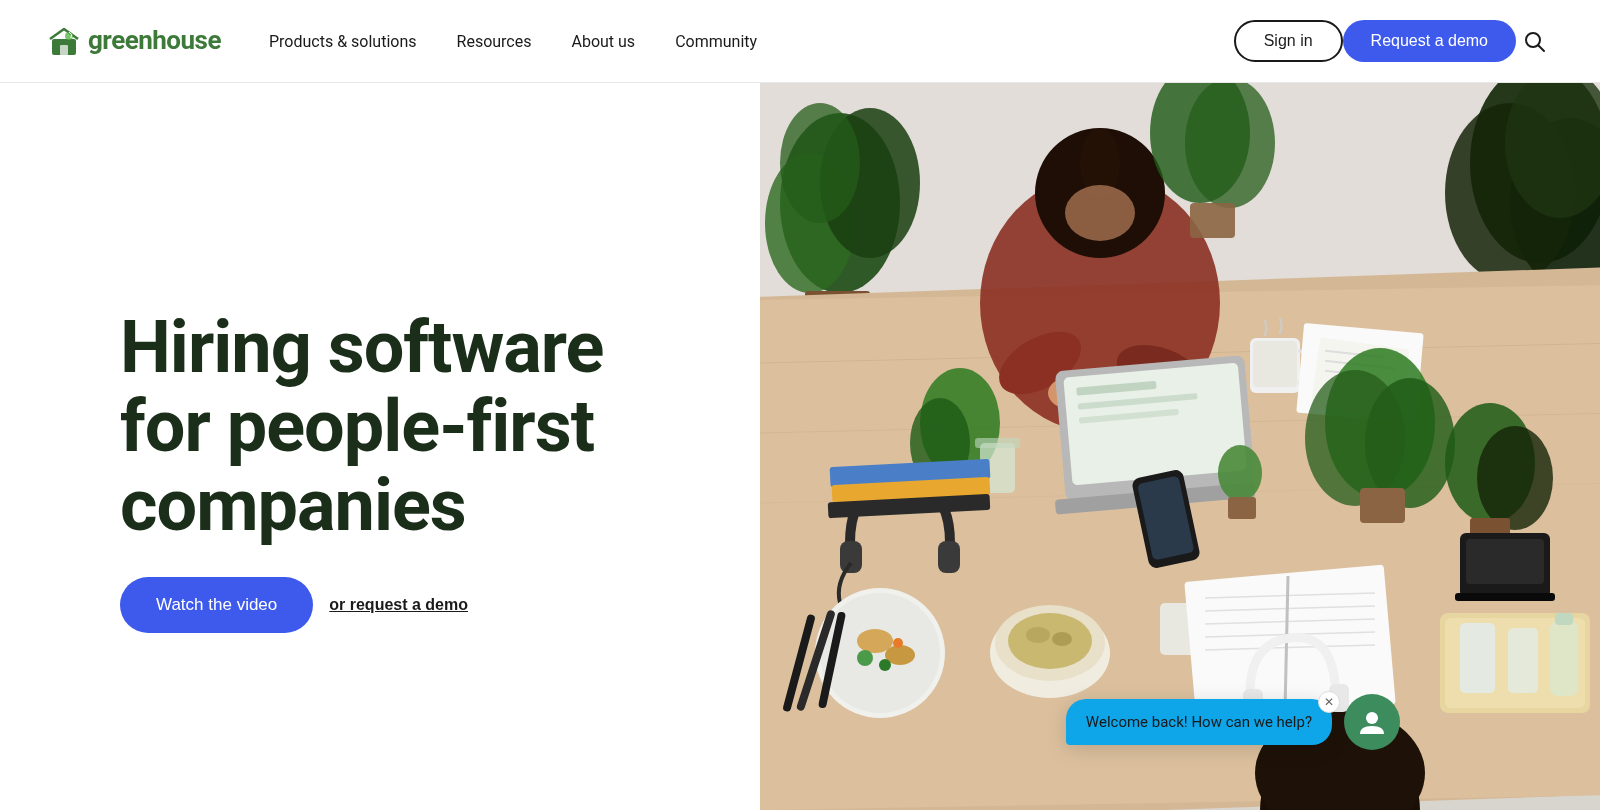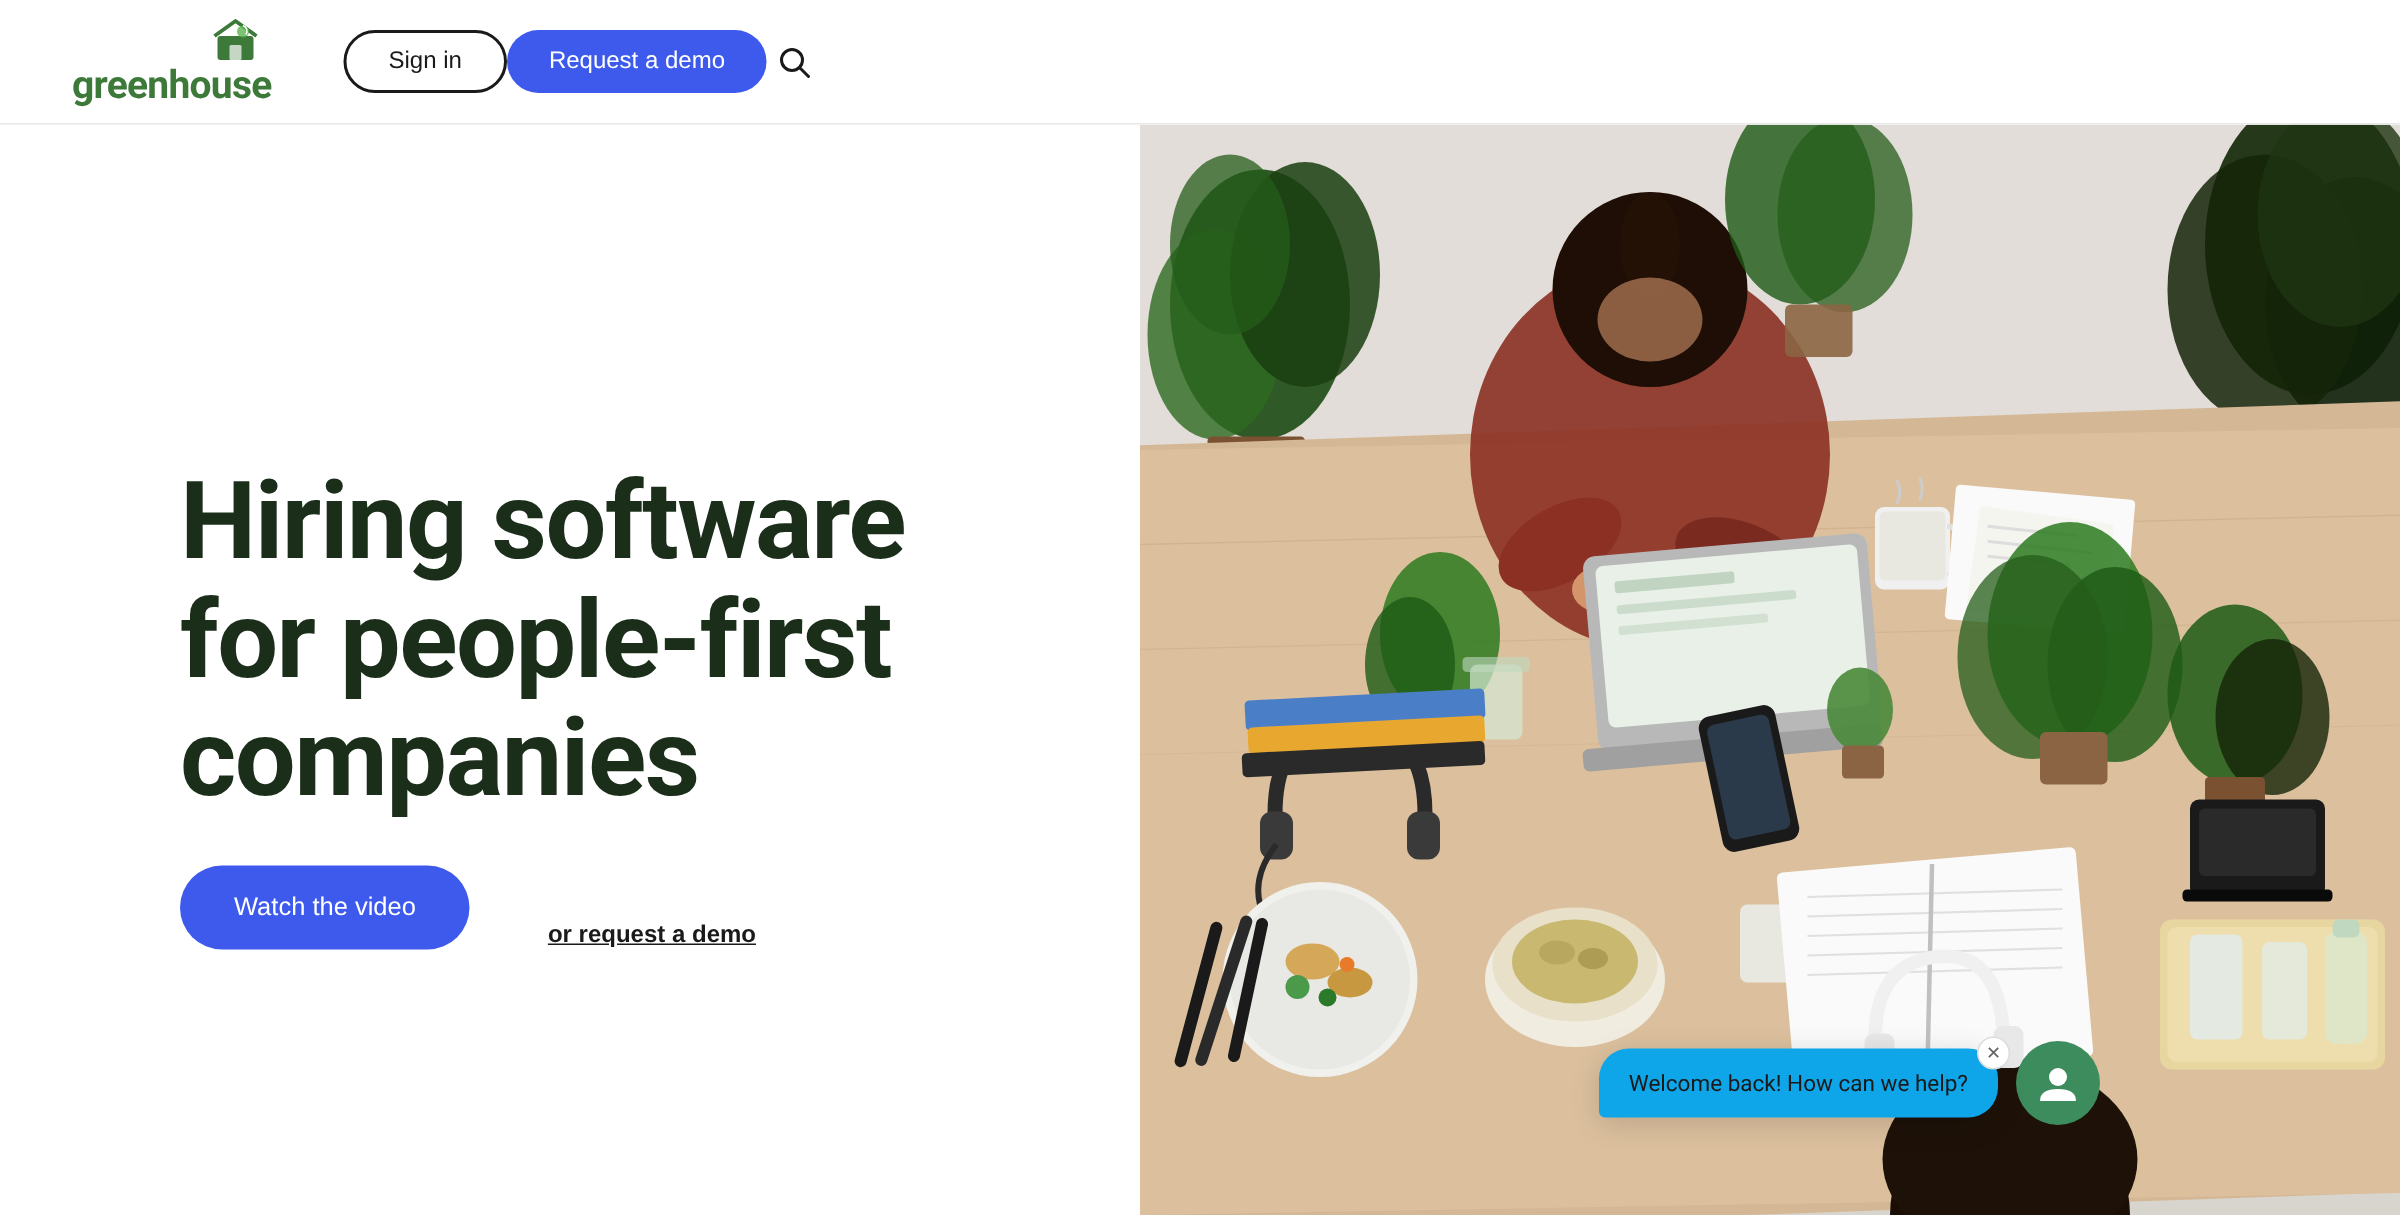--- a/index.html
+++ b/index.html
@@ -11,23 +11,22 @@
       align-items: center;
       padding: 0 48px;
       height: 83px;
       background: #fff;
       border-bottom: 1px solid #e8e8e8;
       position: relative;
       z-index: 10;
     }
     .logo {
       display: flex;
-      align-items: flex-end;
+      align-items: flex-start;
       margin-right: 48px;
-      flex-direction: column;
     }
     .logo-text {
       font-size: 26px;
       font-weight: 700;
       color: #3d7a3a;
       letter-spacing: -0.5px;
     }
     .logo-icon {
       width: 32px;
       height: 32px;
@@ -105,22 +104,22 @@
     }
     .hero-body {
       font-size: 17px;
       color: #2c2c2c;
       line-height: 1.65;
       margin-bottom: 48px;
       max-width: 460px;
     }
     .hero-buttons {
       display: flex;
-      align-items: flex-end;
-      gap: 52px;
+      align-items: center;
+      gap: 16px;
     }
     .btn-watch {
       background: #3d5aed;
       color: #fff;
       border: none;
       border-radius: 50px;
       padding: 18px 36px;
       font-size: 17px;
       cursor: pointer;
       font-weight: 500;
@@ -210,20 +209,34 @@
     <svg class="logo-icon" viewBox="0 0 32 32" fill="none">
       <rect x="4" y="14" width="24" height="16" rx="2" fill="#3d7a3a"></rect>
       <path d="M2 14 L16 4 L30 14" stroke="#3d7a3a" stroke-width="2.5" fill="none" stroke-linejoin="round"></path>
       <rect x="12" y="20" width="8" height="10" rx="1" fill="#fff" opacity="0.7"></rect>
       <circle cx="21" cy="11" r="4" fill="#5ab54e" opacity="0.8"></circle>
       <path d="M21 7 Q25 9 23 13" stroke="#fff" stroke-width="1" fill="none"></path>
     </svg>
     <span class="logo-text">greenhouse</span>
   </div>
 
+  <ul class="nav-links">
+    <li>
+      <a href="#">Products &amp; solutions</a>
+    </li>
+    <li>
+      <a href="#">Resources</a>
+    </li>
+    <li>
+      <a href="#">About us</a>
+    </li>
+    <li>
+      <a href="#">Community</a>
+    </li>
+  </ul>
 
   <div class="nav-right">
     <button class="btn-signin">Sign in</button>
     <button class="btn-demo">Request a demo</button>
     <button class="search-icon-btn">
       <svg width="24" height="24" viewBox="0 0 24 24" fill="none" stroke="#1a1a1a" stroke-width="2" stroke-linecap="round">
         <circle cx="11" cy="11" r="7"></circle>
         <line x1="16.5" y1="16.5" x2="22" y2="22"></line>
       </svg>
     </button>

